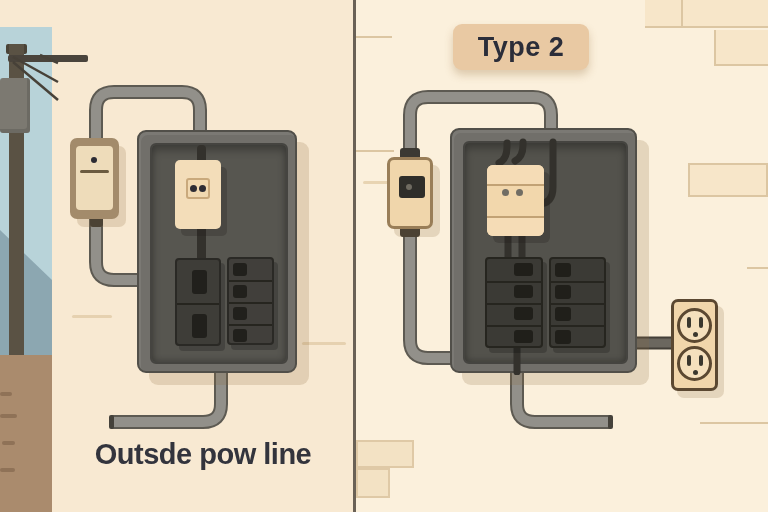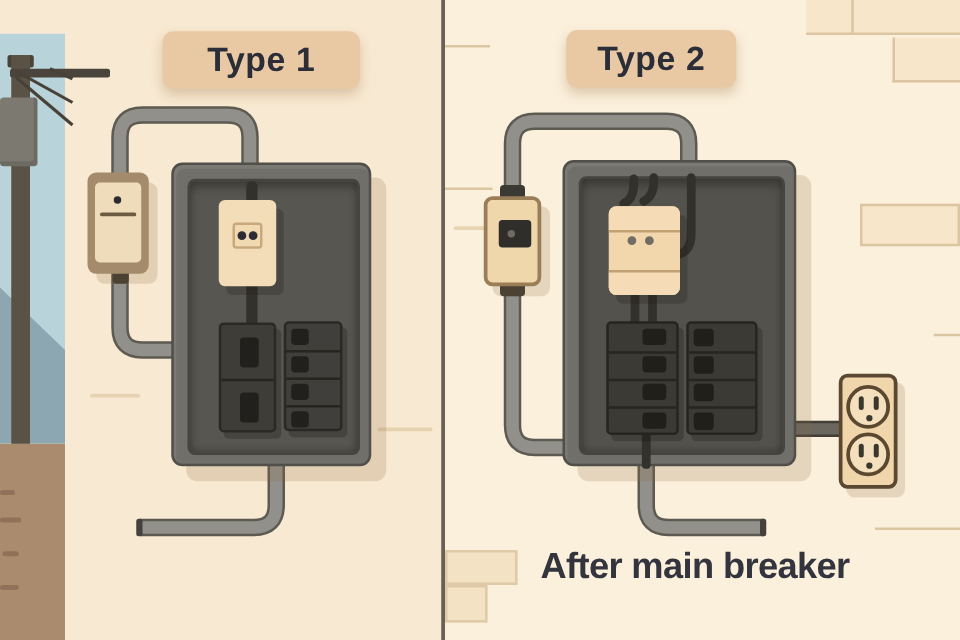--- a/index.html
+++ b/index.html
@@ -89,23 +89,20 @@
     <div class="brick-patch" style="left:688px;top:163px;width:80px;height:34px;border:2px solid #dcc6a2;"></div>
     <div class="brick-line" style="left:747px;top:267px;width:21px;height:2px;"></div>
     <div class="brick-line" style="left:700px;top:422px;width:68px;height:2px;"></div>
     <div class="brick-patch" style="left:356px;top:440px;width:58px;height:28px;border:2px solid #dfc9a6;background:#f3e2c4;"></div>
     <div class="brick-patch" style="left:356px;top:468px;width:34px;height:30px;border:2px solid #dfc9a6;background:#f3e2c4;"></div>
   </div>
 
   <div class="bg-dash" style="left:72px;top:315px;width:40px;"></div>
   <div class="bg-dash" style="left:302px;top:342px;width:44px;"></div>
 
-  <div class="abs badge" style="left:130px;top:25px;width:158px;height:46px;">
-    <span>Type 1</span>
-  </div>
   <div class="abs badge" style="left:453px;top:24px;width:136px;height:46px;">
     <span>Type 2</span>
   </div>
 
   <svg class="abs" style="left:0;top:0;" width="768" height="512" viewBox="0 0 768 512">
     <g>
       <path class="tube-edge" d="M96 155 V110 Q96 92 114 92 H182 Q200 92 200 110 V150"></path>
       <path class="tube-core" d="M96 155 V110 Q96 92 114 92 H182 Q200 92 200 110 V150"></path>
       <path class="tube-edge" d="M96 200 V262 Q96 280 114 280 H155"></path>
       <path class="tube-core" d="M96 200 V262 Q96 280 114 280 H155"></path>
@@ -211,15 +208,15 @@
       <div class="abs" style="left:19px;top:6px;width:4px;height:11px;background:#3a372e;border-radius:2px;"></div>
       <div class="abs" style="left:13px;top:21px;width:5px;height:5px;background:#3a372e;border-radius:50%;"></div>
     </div>
     <div class="abs" style="left:3px;top:44px;width:35px;height:35px;background:#f5e0bd;border:3px solid #5b4831;border-radius:50%;">
       <div class="abs" style="left:7px;top:6px;width:4px;height:11px;background:#3a372e;border-radius:2px;"></div>
       <div class="abs" style="left:19px;top:6px;width:4px;height:11px;background:#3a372e;border-radius:2px;"></div>
       <div class="abs" style="left:13px;top:21px;width:5px;height:5px;background:#3a372e;border-radius:50%;"></div>
     </div>
   </div>
 
-  <div class="abs caption" style="left:406px;top:437px;width:300px;">After main breaker</div>
+  <div class="abs caption" style="left:53px;top:438px;width:300px;">Outsde pow line</div>
 
 </div>
 
 </body></html>

